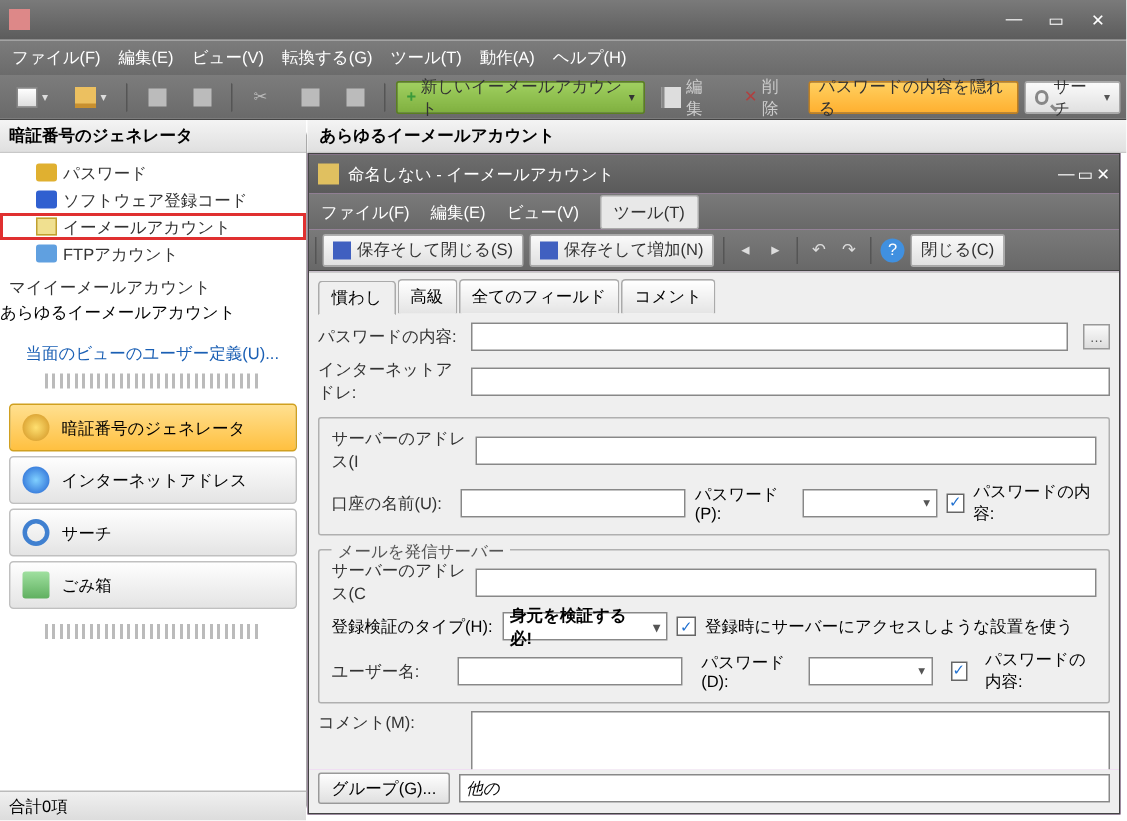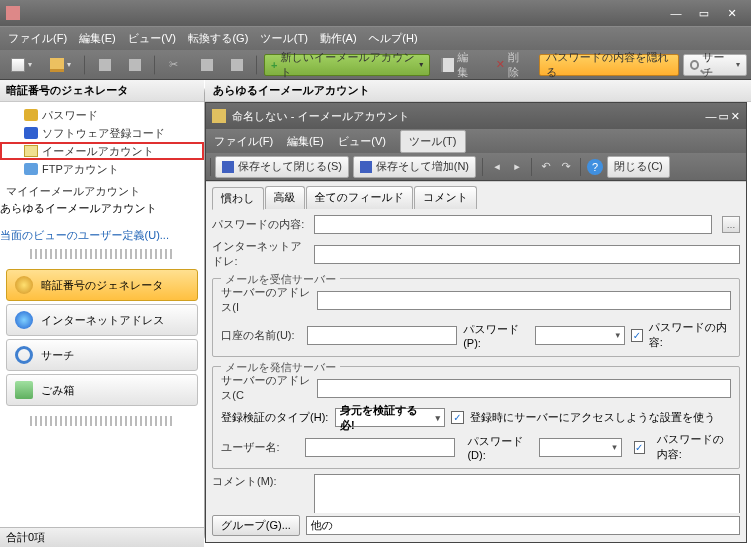--- a/index.html
+++ b/index.html
@@ -79,21 +79,21 @@
 .inp { height: 19px; border: 1px solid #888; background:#fff; flex:1; padding: 0 3px; }
 .inp.short { flex: 0 0 120px; }
 .group { border: 1px solid #b0b0b0; border-radius: 2px; padding: 6px 8px; position: relative; margin-top: 4px; background: #efefef; }
 .group .glabel { position:absolute; top:-7px; left:8px; background:#efefef; padding: 0 4px; color:#555; }
 .selbox { height: 19px; border: 1px solid #888; background:#fff; display:flex; align-items:center; padding: 0 4px; gap: 4px; }
 .selbox .arr { margin-left:auto; font-size: 9px; color:#555; }
 .chk { width:13px; height:13px; border:1px solid #666; background:#fff; display:inline-flex; align-items:center; justify-content:center; color:#2070d0; font-size:10px; }
 .txtarea { border: 1px solid #888; background:#fff; height: 58px; flex:1; }
 .dlgfoot { display:flex; align-items:center; gap:6px; padding: 2px 6px 6px; background:#efefef; }
 .btn { height: 21px; background: linear-gradient(#fefefe,#e0e0e0); border:1px solid #999; border-radius: 2px; padding: 0 8px; display:flex; align-items:center; }
-.inpwide { height: 19px; border:1px solid #888; background:#fff; flex:1; padding: 0 4px; display:flex; align-items:center; }
+.inpwide { height: 19px; border:1px solid #888; background:#fff; flex:1; padding: 0 4px; display:flex; align-items:center;font-style:italic; }
 .dotbtn { width: 18px; height: 17px; border:1px solid #999; background:linear-gradient(#fafafa,#ddd); margin-left:4px; display:flex; align-items:center; justify-content:center; font-size:9px; color:#555; }
 </style>
 </head>
 <body>
 
 <div class="titlebar">
   <span class="icon"></span>
   <div class="caps">
     <div class="capbtn">—</div>
     <div class="capbtn">▭</div>
@@ -179,21 +179,21 @@
           <span>イーメールアカウント</span>
         </div>
       <div class="item">
           <span class="ti ti-ftp"></span>
           <span>FTPアカウント</span>
         </div>
     </div>
     <div style="padding: 2px 6px; color:#333;">マイイーメールアカウント</div>
     <div class="sub"><span>あらゆるイーメールアカウント</span></div>
     <div style="height:12px;"></div>
-    <div style="padding:0 0;" class="linklike"><span>当面のビューのユーザー定義(U)...</span></div>
+    <div style="padding:0 0;margin-left:17px;" class="linklike"><span>当面のビューのユーザー定義(U)...</span></div>
     <div class="dotsbar"></div>
     <div class="navbtns">
       <div class="navbtn sel">
           <span class="ni ni-key"></span>
           <span>暗証番号のジェネレータ</span>
         </div>
       <div class="navbtn">
           <span class="ni ni-globe"></span>
           <span>インターネットアドレス</span>
         </div>
@@ -267,21 +267,20 @@
             <span class="lbl">パスワードの内容:</span>
             <input class="inp" style="">
             <div class="dotbtn">…</div>
           </div>
           <div class="row">
             <span class="lbl">インターネットアドレ:</span>
             <input class="inp" style="">
           </div>
 
           <div class="group">
-            <span class="glabel">メールを受信サーバー</span>
             <div class="row">
               <span class="lbl" style="width:90px;">サーバーのアドレス(I</span>
               <input class="inp" style="">
             </div>
             <div class="row" style="margin-top:5px;">
               <span class="lbl" style="width:90px;">口座の名前(U):</span>
               <input class="inp short" style="">
               <span>パスワード(P):</span>
               <div class="selbox" style="width:100px;">
                   <span></span>

